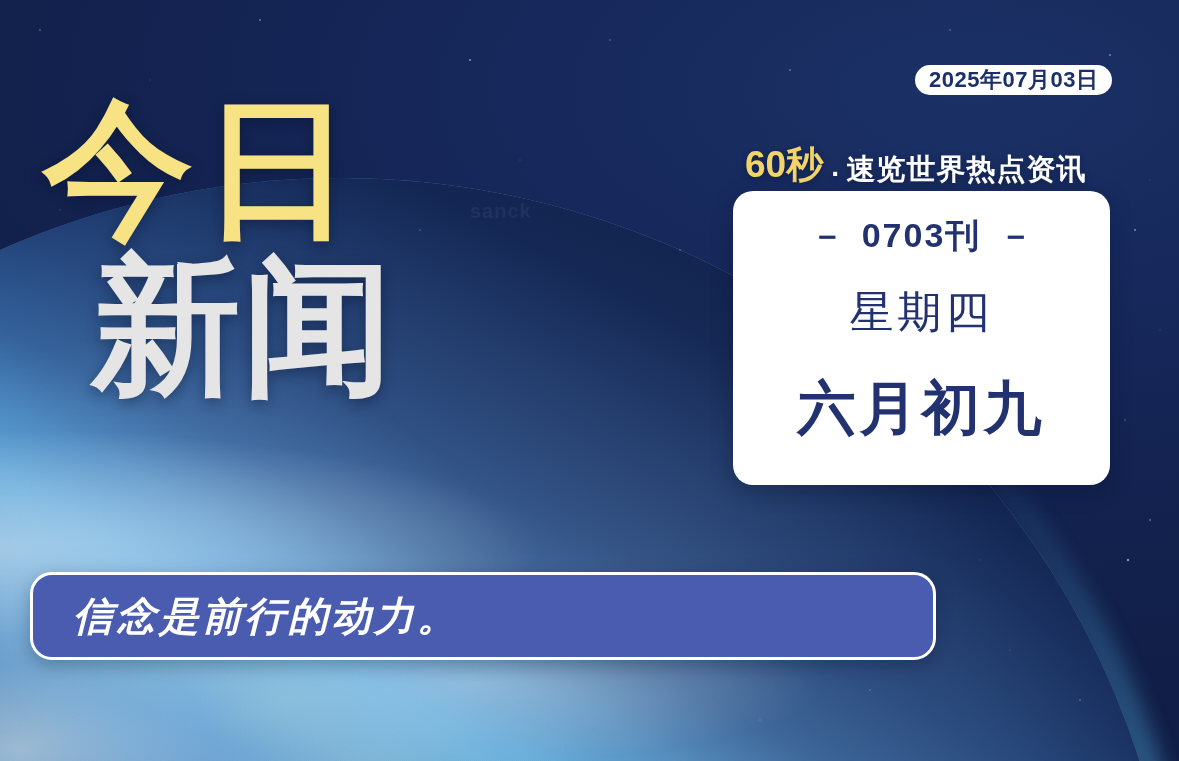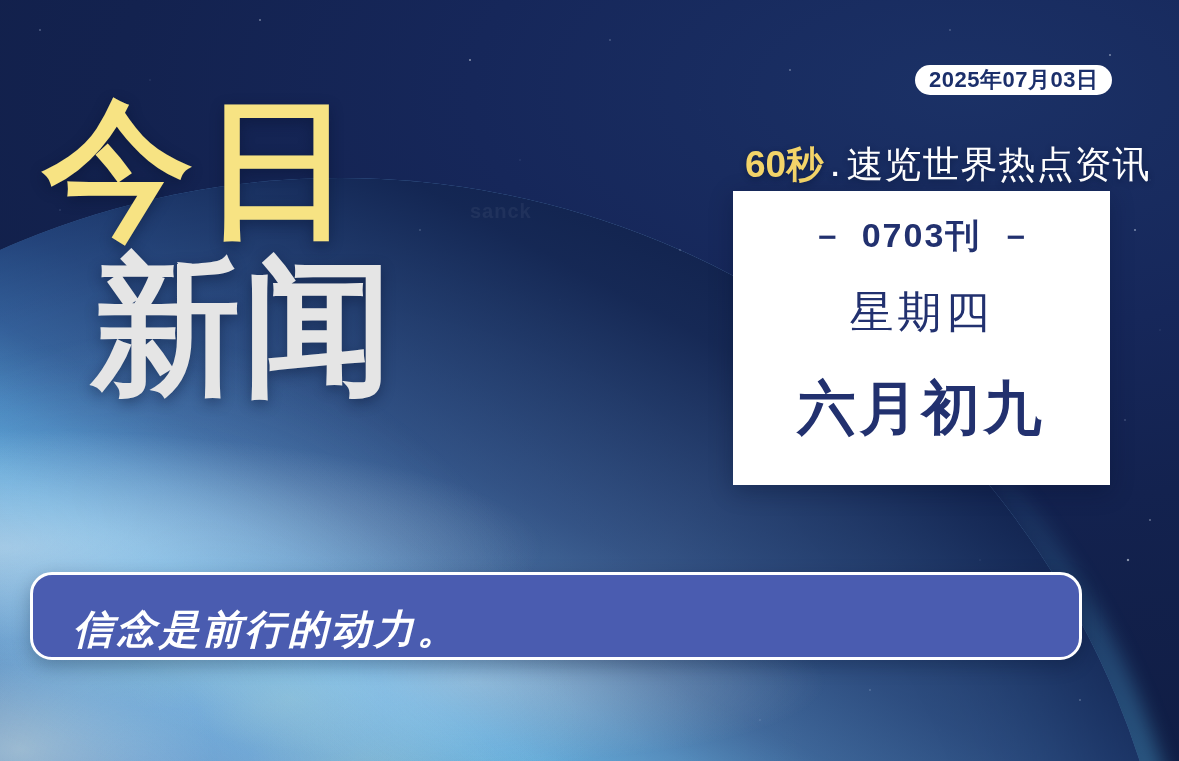--- a/index.html
+++ b/index.html
@@ -197,41 +197,42 @@
     color: #f3d469;
     letter-spacing: 0px;
   }
   .slogan-dot {
     font-size: 28px;
     color: #ffffff;
     margin: 0 6px 0 8px;
     font-weight: bold;
   }
   .slogan-text {
-    font-size: 37px;
-    font-weight: normal;
+    font-size: 29px;
+    font-weight: bold;
     color: #ffffff;
     letter-spacing: 1px;
   }
 
   
   .card {
     position: absolute;
     left: 733px;
     top: 191px;
     width: 377px;
     height: 294px;
     background: #ffffff;
     box-sizing: border-box;
     display: flex;
     flex-direction: column;
     align-items: center;
     justify-content: flex-start;
     color: #22316f;
     box-shadow: 0 6px 22px rgba(5,14,40,.30);
+    border-radius: 20px;
   }
   .card-issue {
     margin-top: 22px;
     font-size: 34px;
     font-weight: bold;
     letter-spacing: 2px;
     white-space: nowrap;
   }
   .card-issue .dash { letter-spacing: 0; padding: 0 6px; }
   .card-weekday {
@@ -245,28 +246,28 @@
     font-size: 58px;
     font-weight: bold;
     letter-spacing: 4px;
   }
 
   
   .quote-bar {
     position: absolute;
     left: 30px;
     top: 572px;
-    width: 1052px;
+    width: 906px;
     height: 88px;
     box-sizing: border-box;
     background: #4a5cb0;
     border: 3px solid #ffffff;
     border-radius: 22px;
     display: flex;
-    align-items: flex-end;
+    align-items: center;
     padding-left: 40px;
     box-shadow: 0 6px 18px rgba(5,14,40,.28);
   }
   .quote-text {
     color: #ffffff;
     font-size: 40px;
     font-weight: bold;
     font-style: italic;
     letter-spacing: 3px;
     white-space: nowrap;

